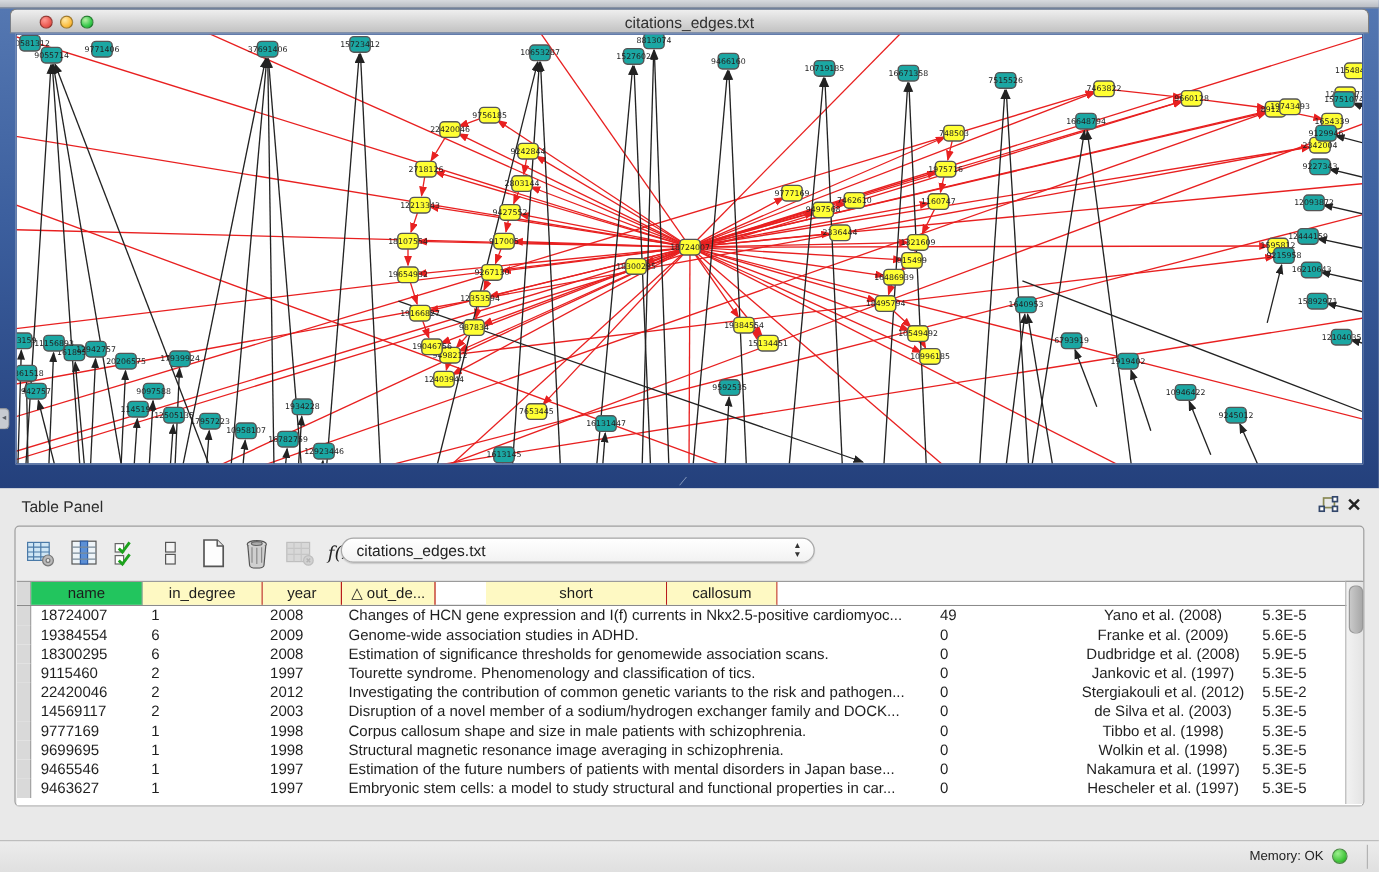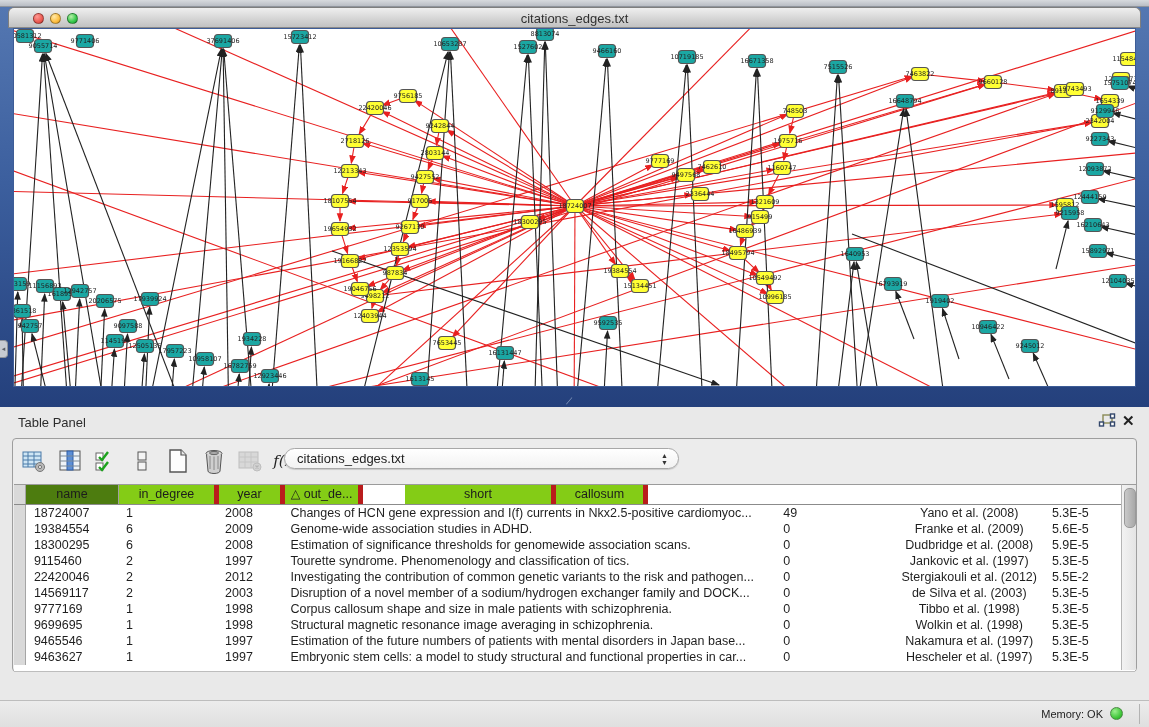--- a/index.html
+++ b/index.html
@@ -34,24 +34,24 @@
   .tbtn{width:26px;height:26px;display:flex;align-items:center;justify-content:center;}
   .fx{font-family:"DejaVu Serif",serif;font-style:italic;font-size:15px;color:#222;}
   #netselect{position:absolute;left:271px;top:9px;width:395px;height:21px;background:linear-gradient(#fff,#f2f2f2);
     border:1px solid #a8a8a8;border-radius:11px;box-shadow:0 1px 1px rgba(0,0,0,.15);
     font-size:13px;color:#222;line-height:20px;padding-left:12px;box-sizing:border-box;}
   #netselect .stepper{position:absolute;right:10px;top:3px;font-size:7px;line-height:7px;color:#333;text-align:center;}
   
   #tbl{position:absolute;left:1px;top:45px;width:1121px;height:186px;background:#fff;border-top:1px solid #9b9b9b;border-bottom:1px solid #bdbdbd;overflow:hidden;}
   .hrow,.drow{display:flex;}
   .hrow{height:19px;background:#fff;border-bottom:1px solid #8b8b8b;}
-  .hcell{background:#84cc16;border-right:5px solid #b91c1c;font-size:12.5px;color:#1c1c1c;
+  .hcell{background:#fef9c3;border-right:1px solid #b91c1c;font-size:12.5px;color:#1c1c1c;
     text-align:center;line-height:18px;overflow:hidden;white-space:nowrap;box-sizing:border-box;}
   .hcell.gutter{background:#d9d9d9;border-right:1px solid #a5a5a5;}
-  .hcell.keycol{background:#4d7c0f;border-right:1px solid #a0a0a0;}
+  .hcell.keycol{background:#22c55e;border-right:1px solid #a0a0a0;}
   .hcell.filler{background:#fff;border-right:none;flex:1;}
   .drow{height:16px;font-size:12.5px;color:#1f1f1f;}
   .dcell{padding:0 0 0 8px;line-height:16px;white-space:nowrap;overflow:hidden;box-sizing:border-box;}
   .dcell.gutter{background:#d9d9d9;border-right:1px solid #a5a5a5;padding:0;}
   .dcell.center{text-align:center;padding:0;}
   .c0{width:12px;} .c1{width:93px;} .c2{width:100px;} .c3{width:66px;} .c4{width:498px;}
   .c5{width:78px;} .c6{width:151px;margin-left:42px;} .c7{width:92px;}
   #vscroll{position:absolute;right:0;top:45px;width:15px;height:186px;background:linear-gradient(90deg,#f2f2f2,#e4e4e4);border-left:1px solid #b5b5b5;border-top:1px solid #9b9b9b;box-sizing:border-box;}
   #vthumb{position:absolute;left:2px;top:3px;width:10px;height:38px;border-radius:5px;background:linear-gradient(90deg,#c9c9c9,#a8a8a8);border:1px solid #999;}
   

